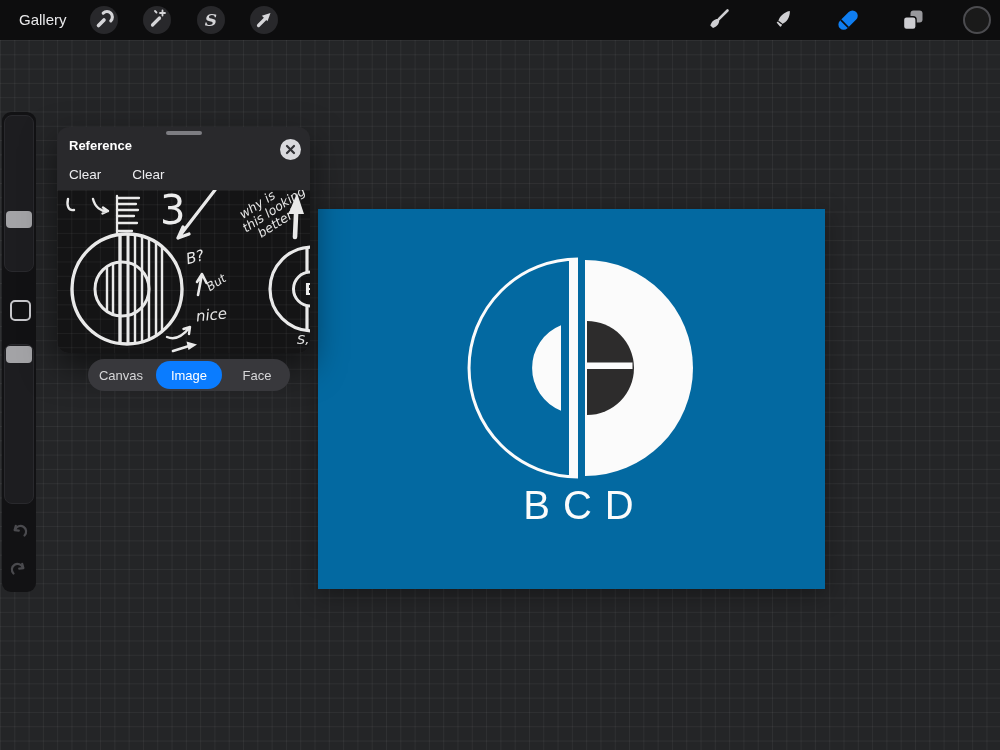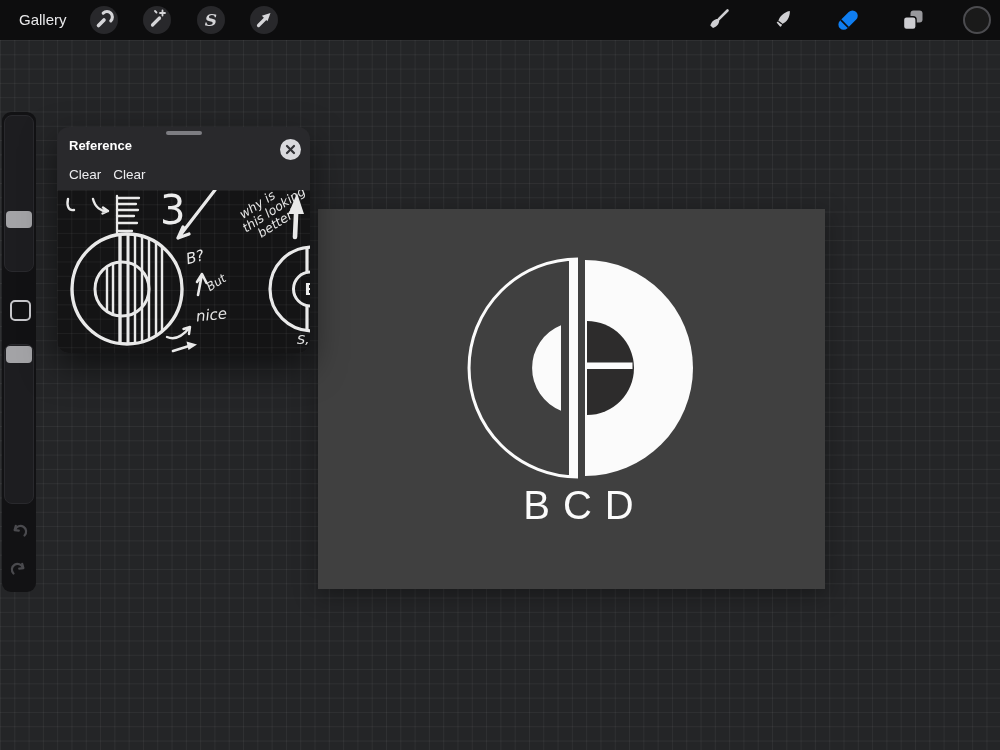--- a/index.html
+++ b/index.html
@@ -35,34 +35,34 @@
   .slider-handle{position:absolute;left:4px;width:26px;height:17px;background:#a3a3a6;border-radius:4px;}
   .handle-size{top:99px;}
   .handle-opacity{top:234px;}
   .square-btn{position:absolute;left:8px;top:188px;width:17px;height:17px;
     border:2px solid #c7c7cb;border-radius:5px;box-sizing:content-box;background:transparent;}
   .history{position:absolute;left:7px;width:20px;height:20px;}
   .undo{top:408px;} .redo{top:446px;}
 
   
   .canvas{position:absolute;left:318px;top:209px;width:507px;height:380px;
-    background:#404040;box-shadow:0 6px 22px rgba(0,0,0,.35);}
+    background:#0369a1;box-shadow:0 6px 22px rgba(0,0,0,.35);}
   .logo-svg{position:absolute;left:0;top:0;}
   .logo-text{position:absolute;top:274px;left:267px;transform:translateX(-50%);
     color:#fbfbfb;font-size:40px;font-weight:400;letter-spacing:13px;white-space:nowrap;}
 
   
   .refpanel{position:absolute;left:57px;top:127px;width:253px;height:226px;
     background:#29292c;border-radius:12px;box-shadow:0 14px 34px rgba(0,0,0,.55);}
   .drag-handle{position:absolute;left:50%;top:4px;transform:translateX(-50%);
     width:36px;height:4px;border-radius:2px;background:#7d7d82;}
   .ref-title{position:absolute;left:12px;top:11px;color:#fff;font-size:13px;font-weight:700;}
   .ref-close{position:absolute;right:9px;top:12px;width:21px;height:21px;border-radius:50%;
     background:#d9d9dd;display:flex;align-items:center;justify-content:center;}
-  .ref-actions{position:absolute;left:12px;top:40px;display:flex;gap:12px;}
+  .ref-actions{position:absolute;left:12px;top:40px;display:flex;gap:31px;}
   .ref-action{color:#ededf0;font-size:13.5px;cursor:default;}
   .ref-image{position:absolute;left:0;top:63px;width:253px;height:163px;
     border-radius:0 0 12px 12px;overflow:hidden;
     background-color:#141415;
     background-image:
       linear-gradient(to right, rgba(255,255,255,.05) 1px, transparent 1px),
       linear-gradient(to bottom, rgba(255,255,255,.05) 1px, transparent 1px);
     background-size:14.3px 14.3px;}
   .chalk{stroke:#e9e9e9;stroke-linecap:round;stroke-linejoin:round;fill:none;}
   .chalktext{fill:#e6e6e6;font-family:"DejaVu Sans",sans-serif;font-style:italic;}
@@ -269,14 +269,19 @@
         </g>
         <text x="253.5" y="105" text-anchor="middle" font-size="16" fill="#ececec" font-family="DejaVu Sans" font-weight="bold">B</text>
         <text class="chalktext" x="240" y="154" font-size="13">S,</text>
 
         <path class="chalk" stroke-width="2.6" d="M116 161 L132 156"></path>
         <path d="M140 154.5 L129.5 151.5 L131.5 160 Z" fill="#e9e9e9"></path>
       </svg>
     </div>
   </div>
 
+  <div class="segmented">
+    <div class="segment">Canvas</div>
+    <div class="segment active" style="background: rgb(10, 124, 255);">Image</div>
+    <div class="segment">Face</div>
+  </div>
 
 </div>
 
 </body></html>

